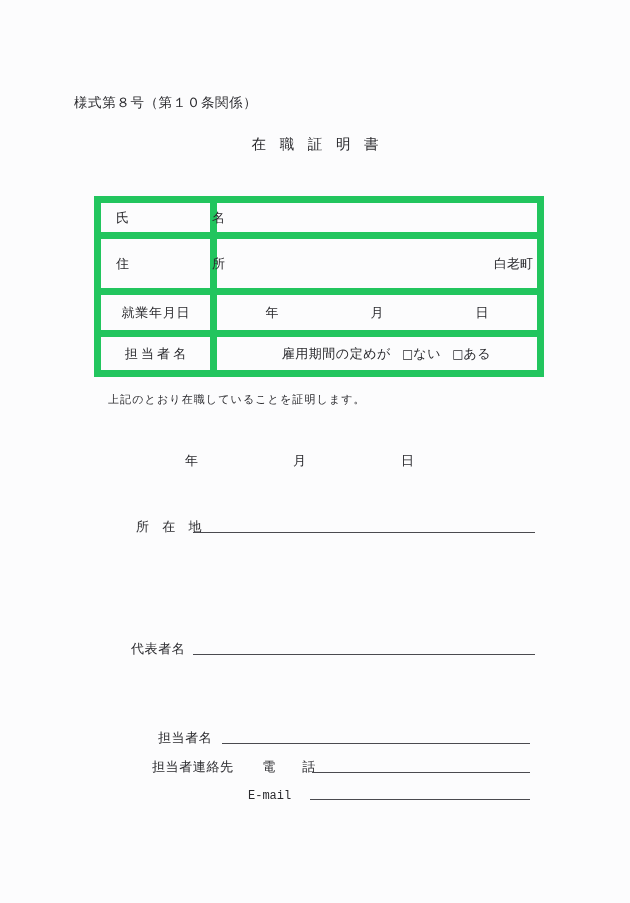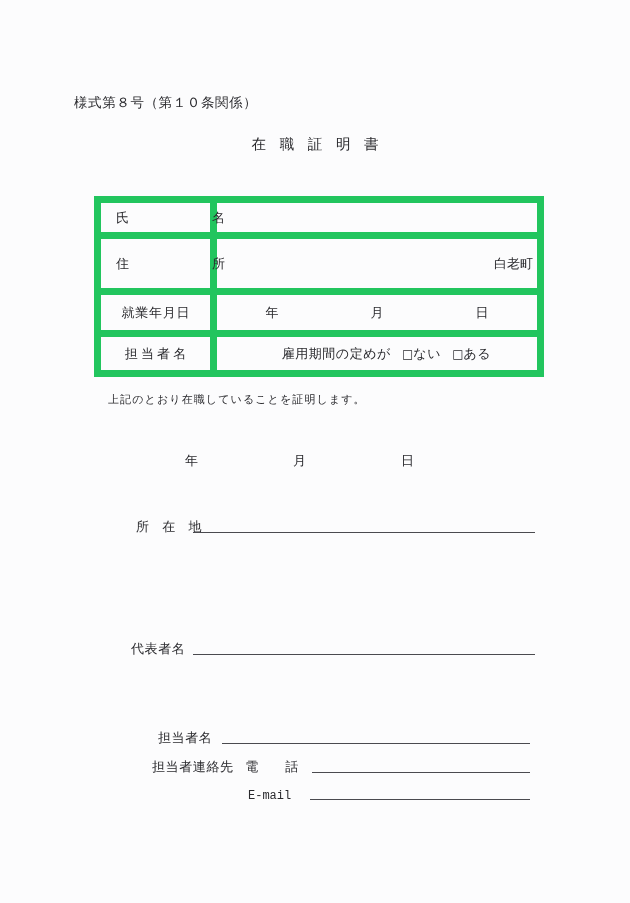--- a/index.html
+++ b/index.html
@@ -148,21 +148,21 @@
   .row-office   { left: 131px; top: 580px; width: 404px; }
   .row-office   .f-label { width: 62px; }
   .row-rep      { left: 131px; top: 640px; width: 404px; }
   .row-rep      .f-label { width: 62px; }
 
   .row-contact-name { left: 158px; top: 729px; width: 372px; }
   .row-contact-name .f-label { width: 64px; }
 
   .row-contact-tel  { left: 152px; top: 758px; width: 378px; }
   .row-contact-tel  .f-label { width: 160px; }
-  .row-contact-tel  .tel-word { letter-spacing: 7px; text-indent: 7px; }
+  .row-contact-tel  .tel-word { letter-spacing: 7px; text-indent: 7px; margin-left: 17px; }
 
   .row-contact-mail { left: 248px; top: 789px; width: 282px; }
   .row-contact-mail .f-label {
     width: 62px;
     font-family: "Liberation Mono", "DejaVu Sans Mono", monospace;
     font-size: 12px;
   }
 </style>
 </head>
 <body>

